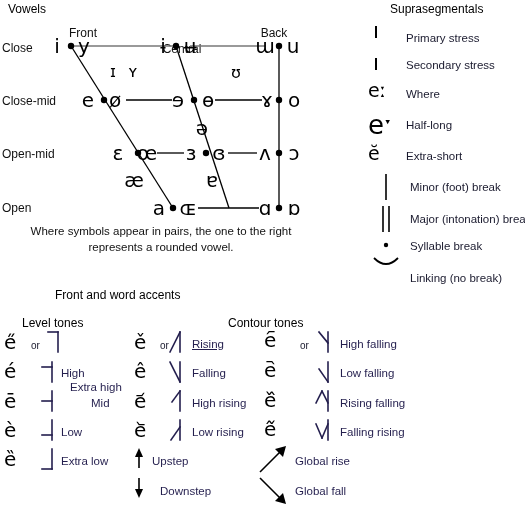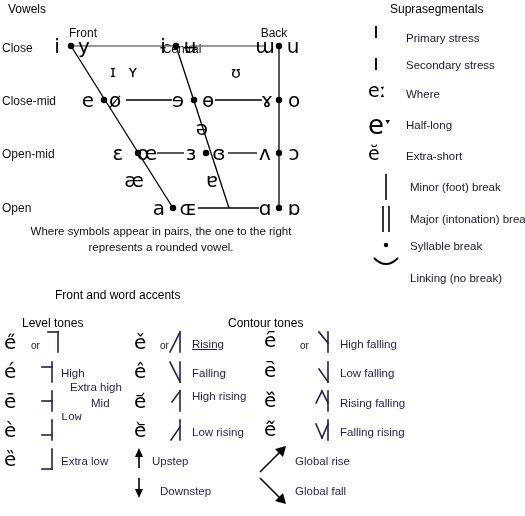--- a/index.html
+++ b/index.html
@@ -231,34 +231,34 @@
   <div class="tone-or" style="left:31px; top:54px;">or</div>
   <div class="tone-name" style="left:70px; top:52px;margin-top:43px;">Extra high</div>
 
   <div class="tone-diac" style="left:4px; top:73px;">é</div>
   <div class="tone-name" style="left:61px; top:81px;">High</div>
 
   <div class="tone-diac" style="left:4px; top:103px;">ē</div>
   <div class="tone-name" style="left:61px; top:111px;padding-left:30px;">Mid</div>
 
   <div class="tone-diac" style="left:4px; top:132px;">è</div>
-  <div class="tone-name" style="left:61px; top:124px;font-family:Liberation Mono, monospace;">Low</div>
+  <div class="tone-name" style="left:61px; top:140px;">Low</div>
 
   <div class="tone-diac" style="left:4px; top:161px;">ȅ</div>
   <div class="tone-name" style="left:61px; top:169px;text-align:center;">Extra low</div>
 
   <div class="tone-diac" style="left:134px; top:44px;">ě</div>
   <div class="tone-or" style="left:160px; top:54px;">or</div>
   <div class="tone-name" style="left:192px; top:52px;text-decoration:underline;">Rising</div>
 
   <div class="tone-diac" style="left:134px; top:73px;">ê</div>
   <div class="tone-name" style="left:192px; top:81px;">Falling</div>
 
   <div class="tone-diac" style="left:134px; top:103px;">e᷄</div>
-  <div class="tone-name" style="left:192px; top:104px;">High rising</div>
+  <div class="tone-name" style="left:192px; top:111px;">High rising</div>
 
   <div class="tone-diac" style="left:134px; top:132px;">e᷅</div>
   <div class="tone-name" style="left:192px; top:140px;text-align:center;">Low rising</div>
 
   <div class="tone-name" style="left:152px; top:169px;">Upstep</div>
   <div class="tone-name" style="left:152px; top:199px;padding-left:8px;">Downstep</div>
 
   <div class="tone-diac" style="left:264px; top:42px;">e᷇</div>
   <div class="tone-or" style="left:300px; top:54px;">or</div>
   <div class="tone-name" style="left:340px; top:52px;">High falling</div>

